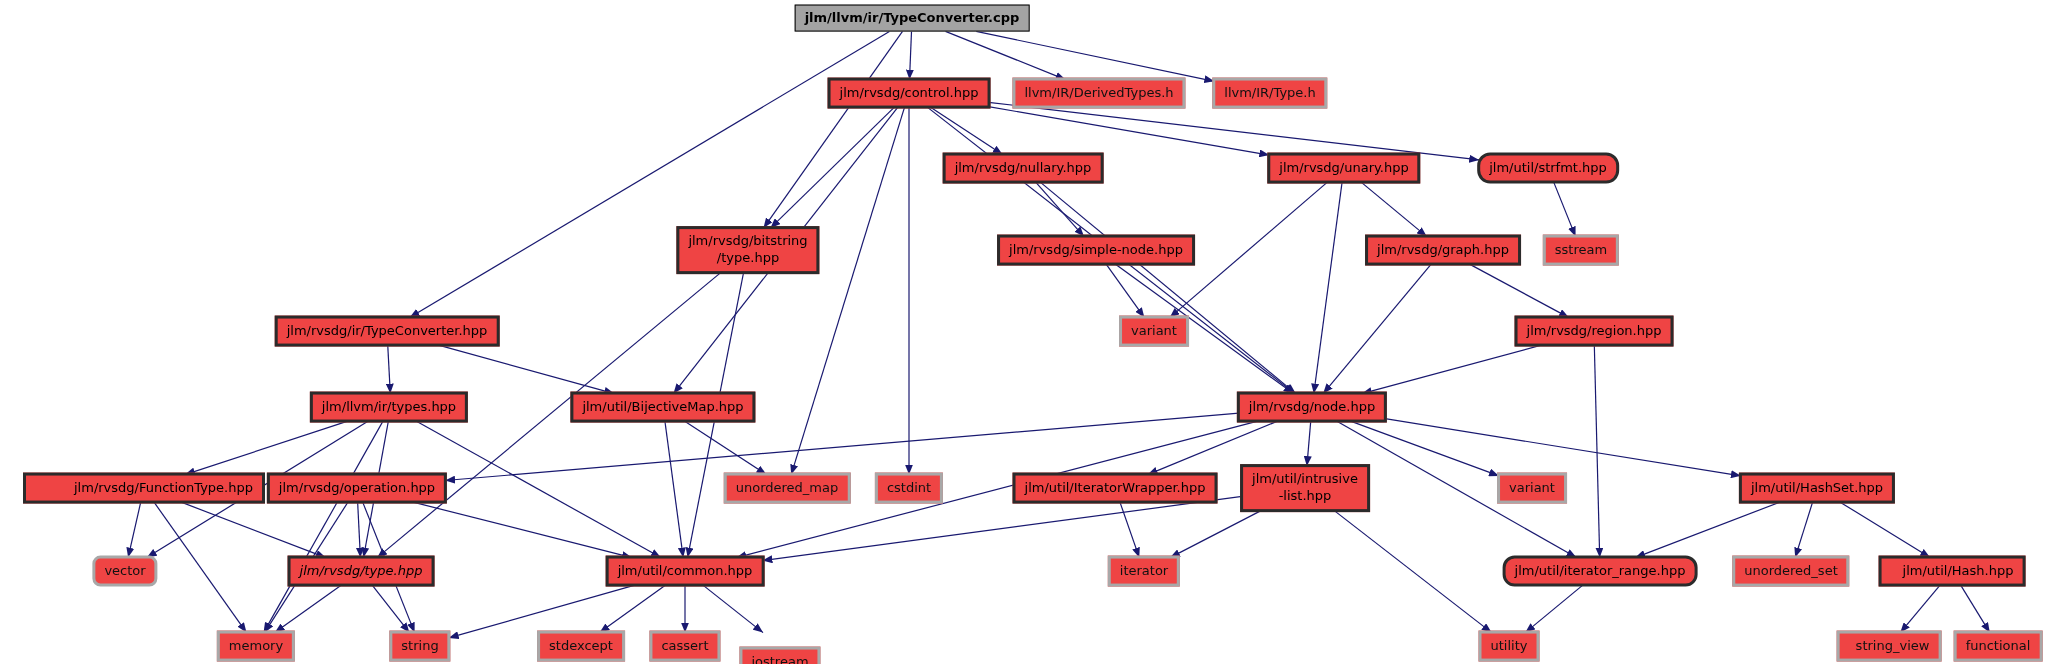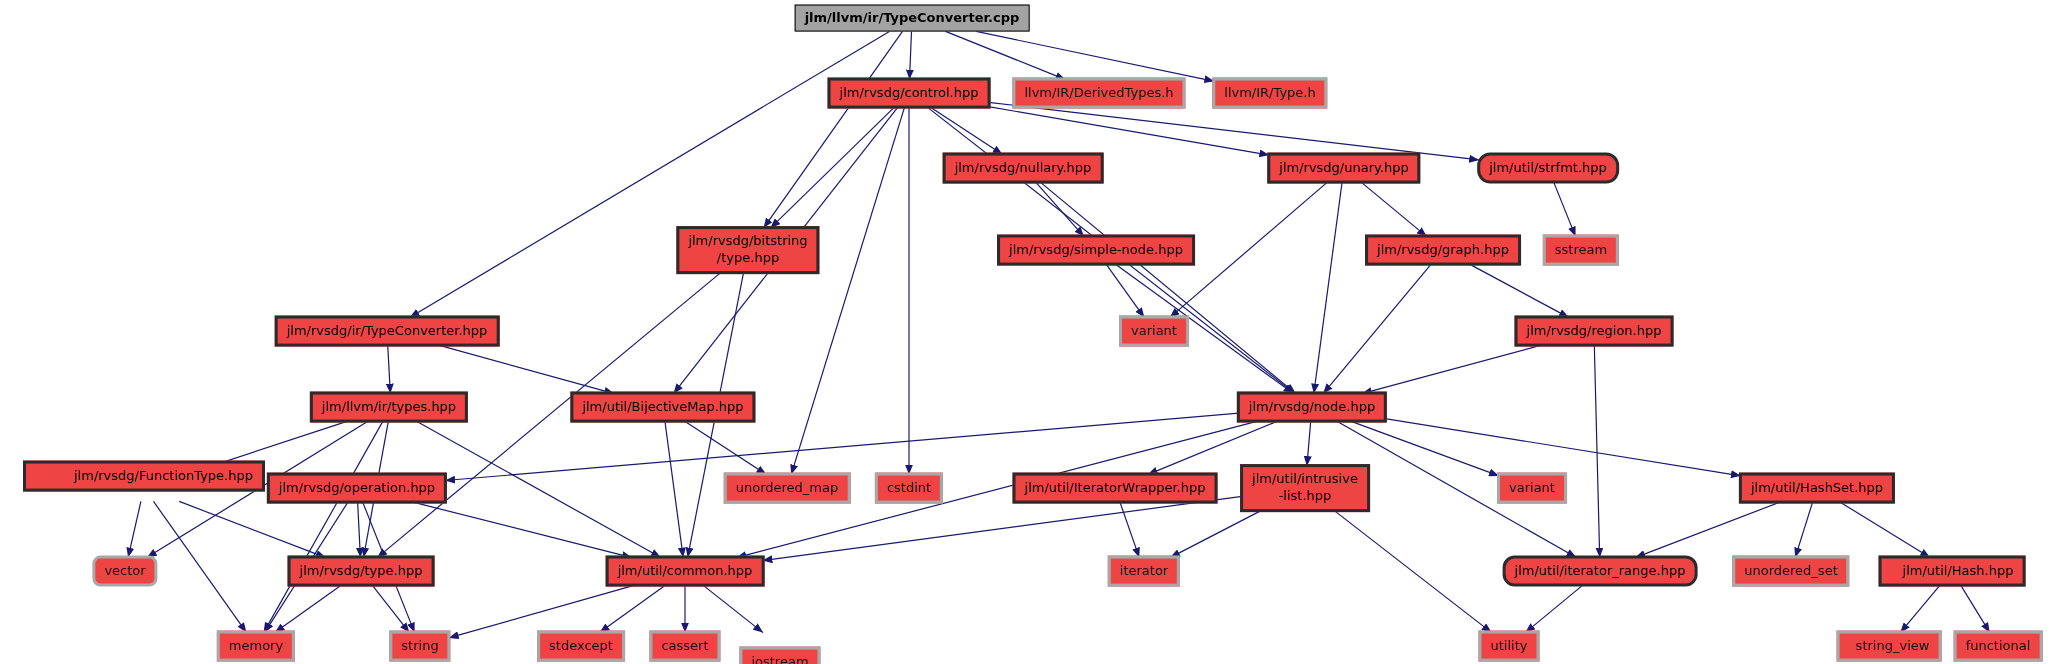--- a/index.html
+++ b/index.html
@@ -131,31 +131,31 @@
 /type.hpp</div>
       <div class="node project" style="left: 1096px; top: 250px;">jlm/rvsdg/simple-node.hpp</div>
       <div class="node project" style="left: 1443px; top: 250px;">jlm/rvsdg/graph.hpp</div>
       <div class="node system" style="left: 1581px; top: 250px;">sstream</div>
       <div class="node project" style="left: 387px; top: 331px;">jlm/rvsdg/ir/TypeConverter.hpp</div>
       <div class="node system" style="left: 1154px; top: 331px;">variant</div>
       <div class="node project" style="left: 1594px; top: 331px;">jlm/rvsdg/region.hpp</div>
       <div class="node project" style="left: 389px; top: 407px;">jlm/llvm/ir/types.hpp</div>
       <div class="node project" style="left: 663px; top: 407px;">jlm/util/BijectiveMap.hpp</div>
       <div class="node project" style="left: 1312px; top: 407px;">jlm/rvsdg/node.hpp</div>
-      <div class="node project" style="left: 144px; top: 476px; padding-left: 48px;">jlm/rvsdg/FunctionType.hpp</div>
+      <div class="node project" style="left: 144px; top: 488px; padding-left: 48px;">jlm/rvsdg/FunctionType.hpp</div>
       <div class="node project" style="left: 357px; top: 488px;">jlm/rvsdg/operation.hpp</div>
       <div class="node system" style="left: 787px; top: 488px;">unordered_map</div>
       <div class="node system" style="left: 909px; top: 488px;">cstdint</div>
       <div class="node project" style="left: 1115px; top: 488px;">jlm/util/IteratorWrapper.hpp</div>
       <div class="node project" style="left: 1305px; top: 488px;">jlm/util/intrusive
 -list.hpp</div>
       <div class="node system" style="left: 1532px; top: 488px;">variant</div>
       <div class="node project" style="left: 1817px; top: 488px;">jlm/util/HashSet.hpp</div>
       <div class="node system" style="left: 125px; top: 571px; border-radius: 8px;">vector</div>
-      <div class="node project" style="left: 361px; top: 571px;">jlm/rvsdg/type.hpp</div>
+      <div class="node project" style="left: 361px; top: 571px; font-style: italic;">jlm/rvsdg/type.hpp</div>
       <div class="node project" style="left: 685px; top: 571px;">jlm/util/common.hpp</div>
       <div class="node system" style="left: 1144px; top: 571px;">iterator</div>
       <div class="node project" style="left: 1600px; top: 571px; border-radius: 12px;">jlm/util/iterator_range.hpp</div>
       <div class="node system" style="left: 1791px; top: 571px; text-align: right;">unordered_set</div>
       <div class="node project" style="left: 1952px; top: 571px; padding-left: 21px;">jlm/util/Hash.hpp</div>
       <div class="node system" style="left: 256px; top: 646px;">memory</div>
       <div class="node system" style="left: 420px; top: 646px;">string</div>
       <div class="node system" style="left: 581px; top: 646px;">stdexcept</div>
       <div class="node system" style="left: 685px; top: 646px;">cassert</div>
       <div class="node system" style="left: 780px; top: 646px; margin-top: 16px;">iostream</div>

